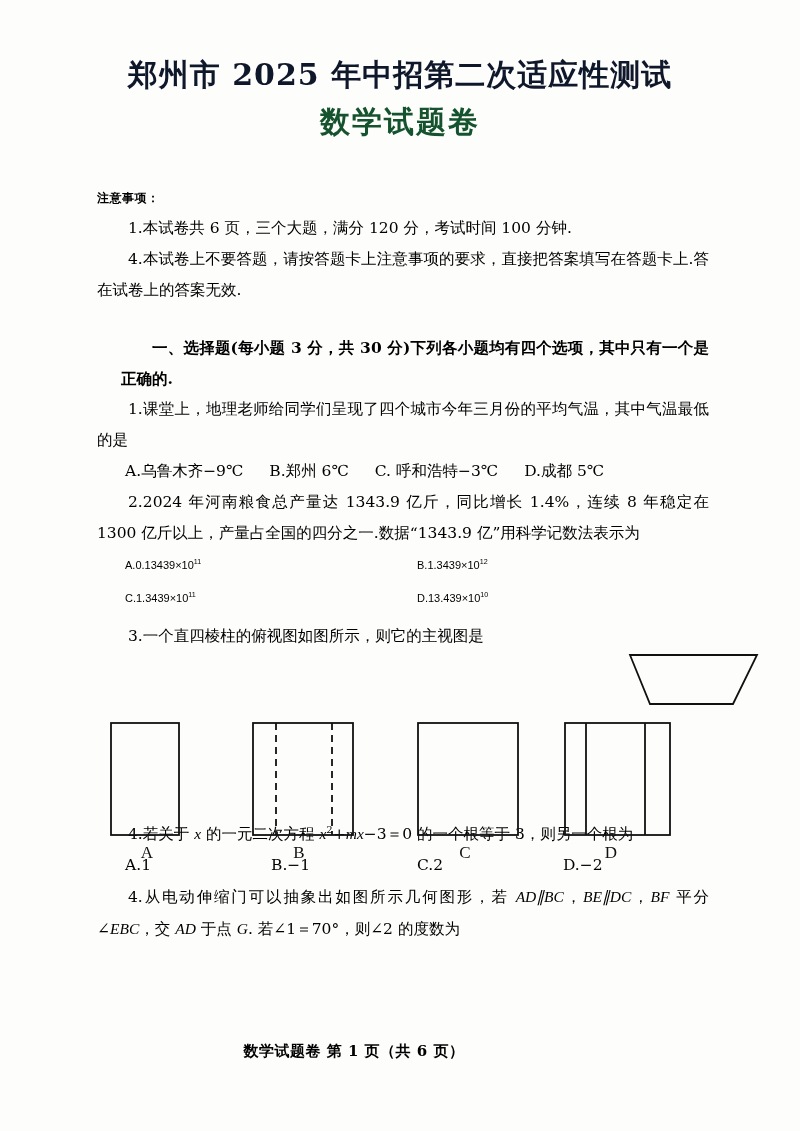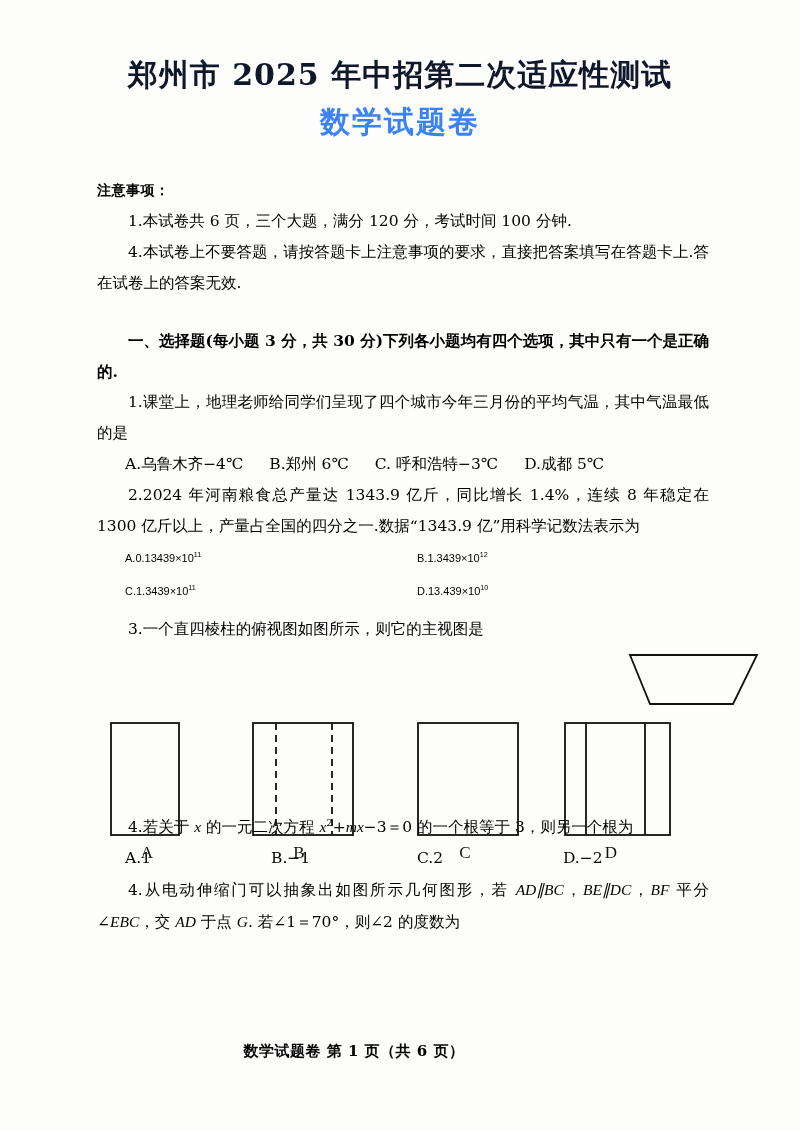--- a/index.html
+++ b/index.html
@@ -38,47 +38,47 @@
     line-height: 1.25;
     color: #0f172a;
   }
   .title-line2 {
     font-family: "DejaVu Serif", "Liberation Serif", serif;
     font-weight: 700;
     font-size: 30px;
     letter-spacing: 2px;
     line-height: 1.3;
     margin-top: 8px;
-    color: #3b82f6;
+    color: #14532d;
   }
 
   
   .content {
     position: absolute;
     top: 178px;
     left: 97px;
     width: 612px;
   }
   .notice-head {
     font-weight: 700;
-    font-size: 14px;
+    font-size: 12px;
     letter-spacing: 0.5px;
-    margin: 4px 0 6px 0;
+    margin: 12px 0 6px 0;
     font-family: Liberation Serif, serif;
   }
   .para {
     font-size: 15.5px;
     line-height: 31px;
     margin: 0;
     text-align: justify;
     text-justify: inter-character;
     font-family: "DejaVu Serif", "Liberation Serif", serif;
   }
   .para.indent { text-indent: 2em; }
-  .para.bold { font-weight: 700; }
+  .para.bold { font-weight: 700; margin-left: 24px; }
   .gap-md { height: 26px; }
 
   
   .opt-row {
     font-size: 15.5px;
     line-height: 31px;
     font-family: "DejaVu Serif", "Liberation Serif", serif;
     display: flex;
     padding-left: 28px;
   }
@@ -136,21 +136,21 @@
     <div class="notice-head">注意事项：</div>
     <p class="para indent">1.本试卷共 6 页，三个大题，满分 120 分，考试时间 100 分钟.</p>
     <p class="para indent">4.本试卷上不要答题，请按答题卡上注意事项的要求，直接把答案填写在答题卡上.答在试卷上的答案无效.</p>
 
     <div class="gap-md"></div>
 
     <p class="para indent bold">一、选择题(每小题 3 分，共 30 分)下列各小题均有四个选项，其中只有一个是正确的.</p>
 
     <p class="para indent">1.课堂上，地理老师给同学们呈现了四个城市今年三月份的平均气温，其中气温最低的是</p>
     <div class="opt-row q1">
-      <span class="opt"><span>A.</span><span>乌鲁木齐−4℃</span></span>
+      <span class="opt"><span>A.</span><span>乌鲁木齐−9℃</span></span>
       <span class="opt"><span>B.</span><span>郑州 6℃</span></span>
       <span class="opt"><span>C.</span>&nbsp;<span>呼和浩特−3℃</span></span>
       <span class="opt"><span>D.</span><span>成都 5℃</span></span>
     </div>
 
     <p class="para indent">2.2024 年河南粮食总产量达 1343.9 亿斤，同比增长 1.4%，连续 8 年稳定在 1300 亿斤以上，产量占全国的四分之一.数据“1343.9 亿”用科学记数法表示为</p>
     <div class="opt-grid2">
       <span class="col"><span>A.</span><span>0.13439</span><span>×</span><span>10</span><sup>11</sup></span>
       <span class="col"><span>B.</span><span>1.3439</span><span>×</span><span>10</span><sup>12</sup></span>
     </div>

